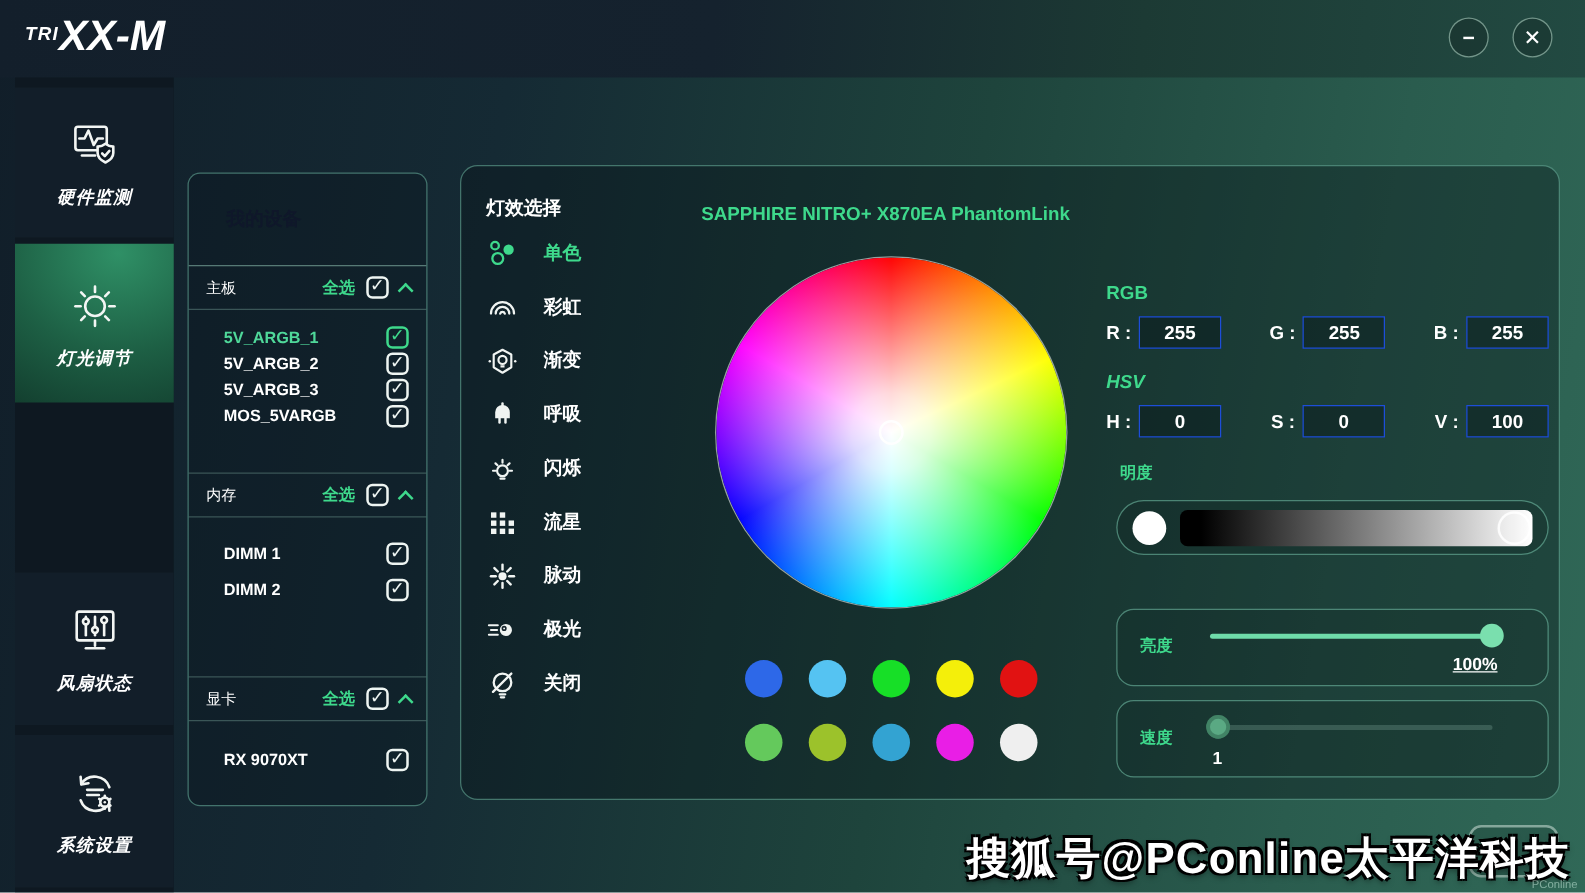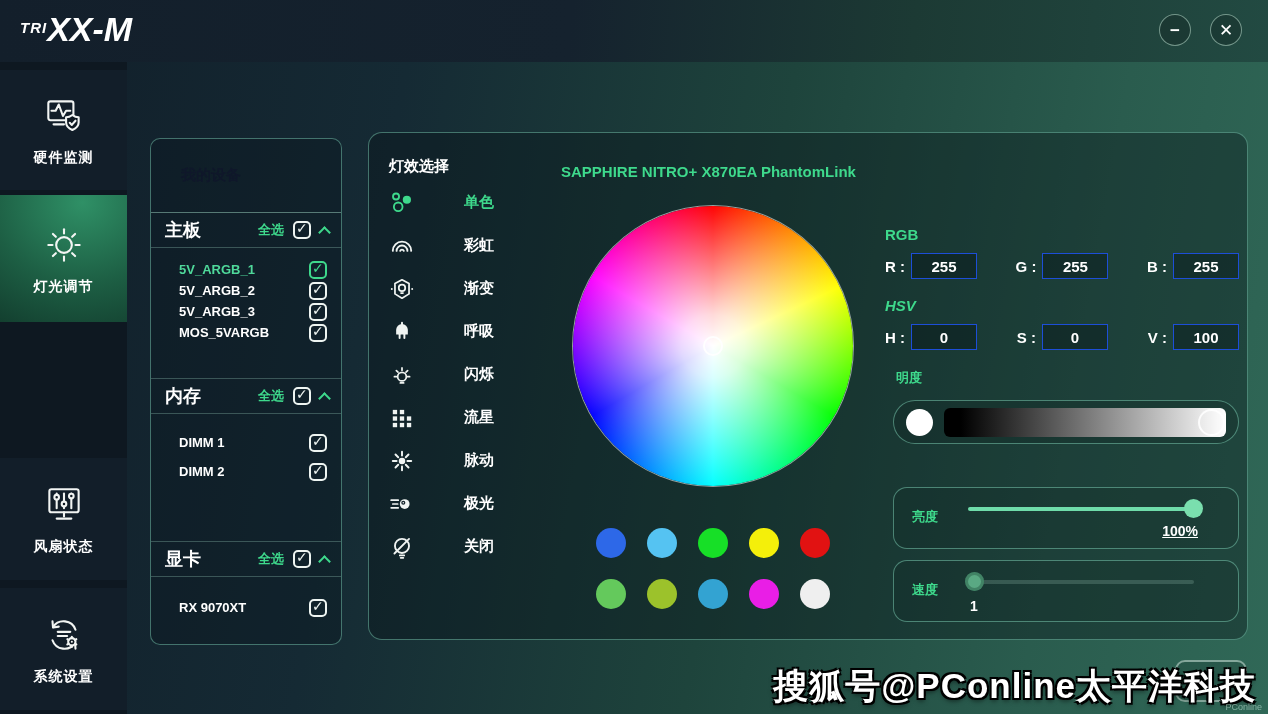--- a/index.html
+++ b/index.html
@@ -14,58 +14,58 @@
   .titlebar { position:absolute; left:0; top:0; width:1268px; height:62px;
     background:linear-gradient(95deg,#131f2b 0%,#15222e 45%,#1c3a34 72%,#224a42 100%); }
   .logo { position:absolute; left:20px; top:10px; font-style:italic; font-weight:bold; color:#fff; white-space:nowrap; }
   .logo .tri { font-size:15px; letter-spacing:1px; vertical-align:8px; }
   .logo .xxm { font-size:34px; }
   .win-btn { position:absolute; top:14px; width:32px; height:32px; border:1px solid rgba(190,225,210,.55);
     border-radius:50%; background:rgba(10,20,18,.25); color:#fff; display:flex; align-items:center;
     justify-content:center; font-size:17px; font-weight:bold; cursor:pointer; line-height:1; }
   .win-min { left:1159px; } .win-close { left:1210px; }
   
-  .sidebar { position:absolute; left:0; top:62px; width:127px; height:652px; background:#0e1821; }
+  .sidebar { position:absolute; left:12px; top:62px; width:127px; height:652px; background:#0e1821;font-style:italic; }
   .side-tile { position:absolute; left:0; width:127px; display:flex; flex-direction:column; align-items:center;
     justify-content:center; cursor:pointer; background:#121e29; }
   .side-tile .s-icon { width:46px; height:46px; color:#f2f5f3; }
   .side-tile .tile-label { margin-top:10px; font-size:14px; font-weight:bold; letter-spacing:1px; }
   .side-tile.active { background:radial-gradient(130% 115% at 65% 6%,#2f9066 0%,#1d5f44 55%,#123c2d 100%); }
   .t1{top:8px;height:120px}.t2{top:133px;height:127px}.t3{top:268px;height:122px}
   .t4{top:396px;height:122px}.t5{top:526px;height:122px}
   
   .device-panel { position:absolute; left:150px; top:138px; width:192px; height:507px;
     border:1px solid rgba(120,200,175,.5); border-radius:10px; background:rgba(8,20,28,.35);
     display:flex; flex-direction:column; }
   .dev-header { height:74px; flex:none; display:flex; align-items:center; padding-left:30px;
     color:#0f172a; font-size:15px; font-weight:bold; border-bottom:1px solid rgba(140,190,175,.35); }
   .group-header { flex:none; display:flex; align-items:center; height:36px; padding:0 12px 0 14px;
     border-bottom:1px solid rgba(140,190,175,.35); border-top:1px solid rgba(140,190,175,.35); margin-top:-1px; }
-  .group-header .g-name { flex:1; font-size:18px; font-weight:bold; }
+  .group-header .g-name { flex:1; font-size:12px; font-weight:normal; }
   .select-all { color:#3ed98c; font-size:13px; margin-right:9px; cursor:pointer; font-weight:bold; }
   .chevron { width:9px; height:9px; border-top:2.5px solid #3ed98c; border-right:2.5px solid #3ed98c;
     transform:rotate(-45deg); margin-left:9px; margin-top:4px; cursor:pointer; }
   .cb { width:18px; height:18px; border:2px solid #eef5f2; border-radius:5px; position:relative;
     cursor:pointer; flex:none; }
   .cb::after { content:"✓"; position:absolute; left:1px; top:-3px; font-size:14px; font-weight:bold; color:#eef5f2; }
   .cb.green { border-color:#3ed98c; } .cb.green::after { color:#3ed98c; }
   .sec-items { padding-top:11px; }
   .sec-items.mb { height:131px; flex:none; }
   .sec-items.mem { height:128px; flex:none; padding-top:14px; }
   .sec-items.gpu { flex:1; padding-top:16px; }
   .dev-row { display:flex; align-items:center; padding:0 14px 0 28px; height:21px; }
   .sec-items.mem .dev-row { height:29px; } .sec-items.gpu .dev-row { height:29px; }
   .dev-row .d-label { flex:1; font-size:13px; font-weight:bold; }
   .dev-row.hl .d-label { color:#4fd89a; }
   
   .main-panel { position:absolute; left:368px; top:132px; width:880px; height:508px;
     border:1.5px solid rgba(120,200,175,.5); border-radius:14px; background:rgba(8,18,24,.38); }
   .effects-title { position:absolute; left:20px; top:24px; font-size:15px; font-weight:bold; }
   .effects-list { position:absolute; left:20px; top:48px; width:145px; }
-  .effect-item { height:43px; display:flex; align-items:center; cursor:pointer; color:#fff;gap:29px; }
+  .effect-item { height:43px; display:flex; align-items:center; cursor:pointer; color:#fff; }
   .effect-item .e-icon { width:26px; height:26px; margin-right:20px; color:#f0f4f2; flex:none; }
   .effect-item .e-label { font-size:15px; font-weight:bold; }
   .effect-item.active { color:#3ed98c; } .effect-item.active .e-icon { color:#3ed98c; }
   .board-name { position:absolute; left:192px; top:30px; color:#3ed98c; font-size:15px; font-weight:bold; }
   .wheel { position:absolute; left:204px; top:73px; width:280px; height:280px; border-radius:50%; cursor:crosshair;
     background:
       radial-gradient(circle at 50% 50%, #ffffff 0%, rgba(255,255,255,.85) 16%, rgba(255,255,255,0) 72%),
       conic-gradient(#ff0000 0deg,#ff8000 32deg,#ffff00 65deg,#80ff00 92deg,#00ff00 120deg,#00ff80 150deg,
         #00ffff 180deg,#0080ff 210deg,#0000ff 240deg,#8000ff 270deg,#ff00ff 300deg,#ff0080 330deg,#ff0000 360deg);
     box-shadow:0 0 0 1px rgba(255,255,255,.55); }

